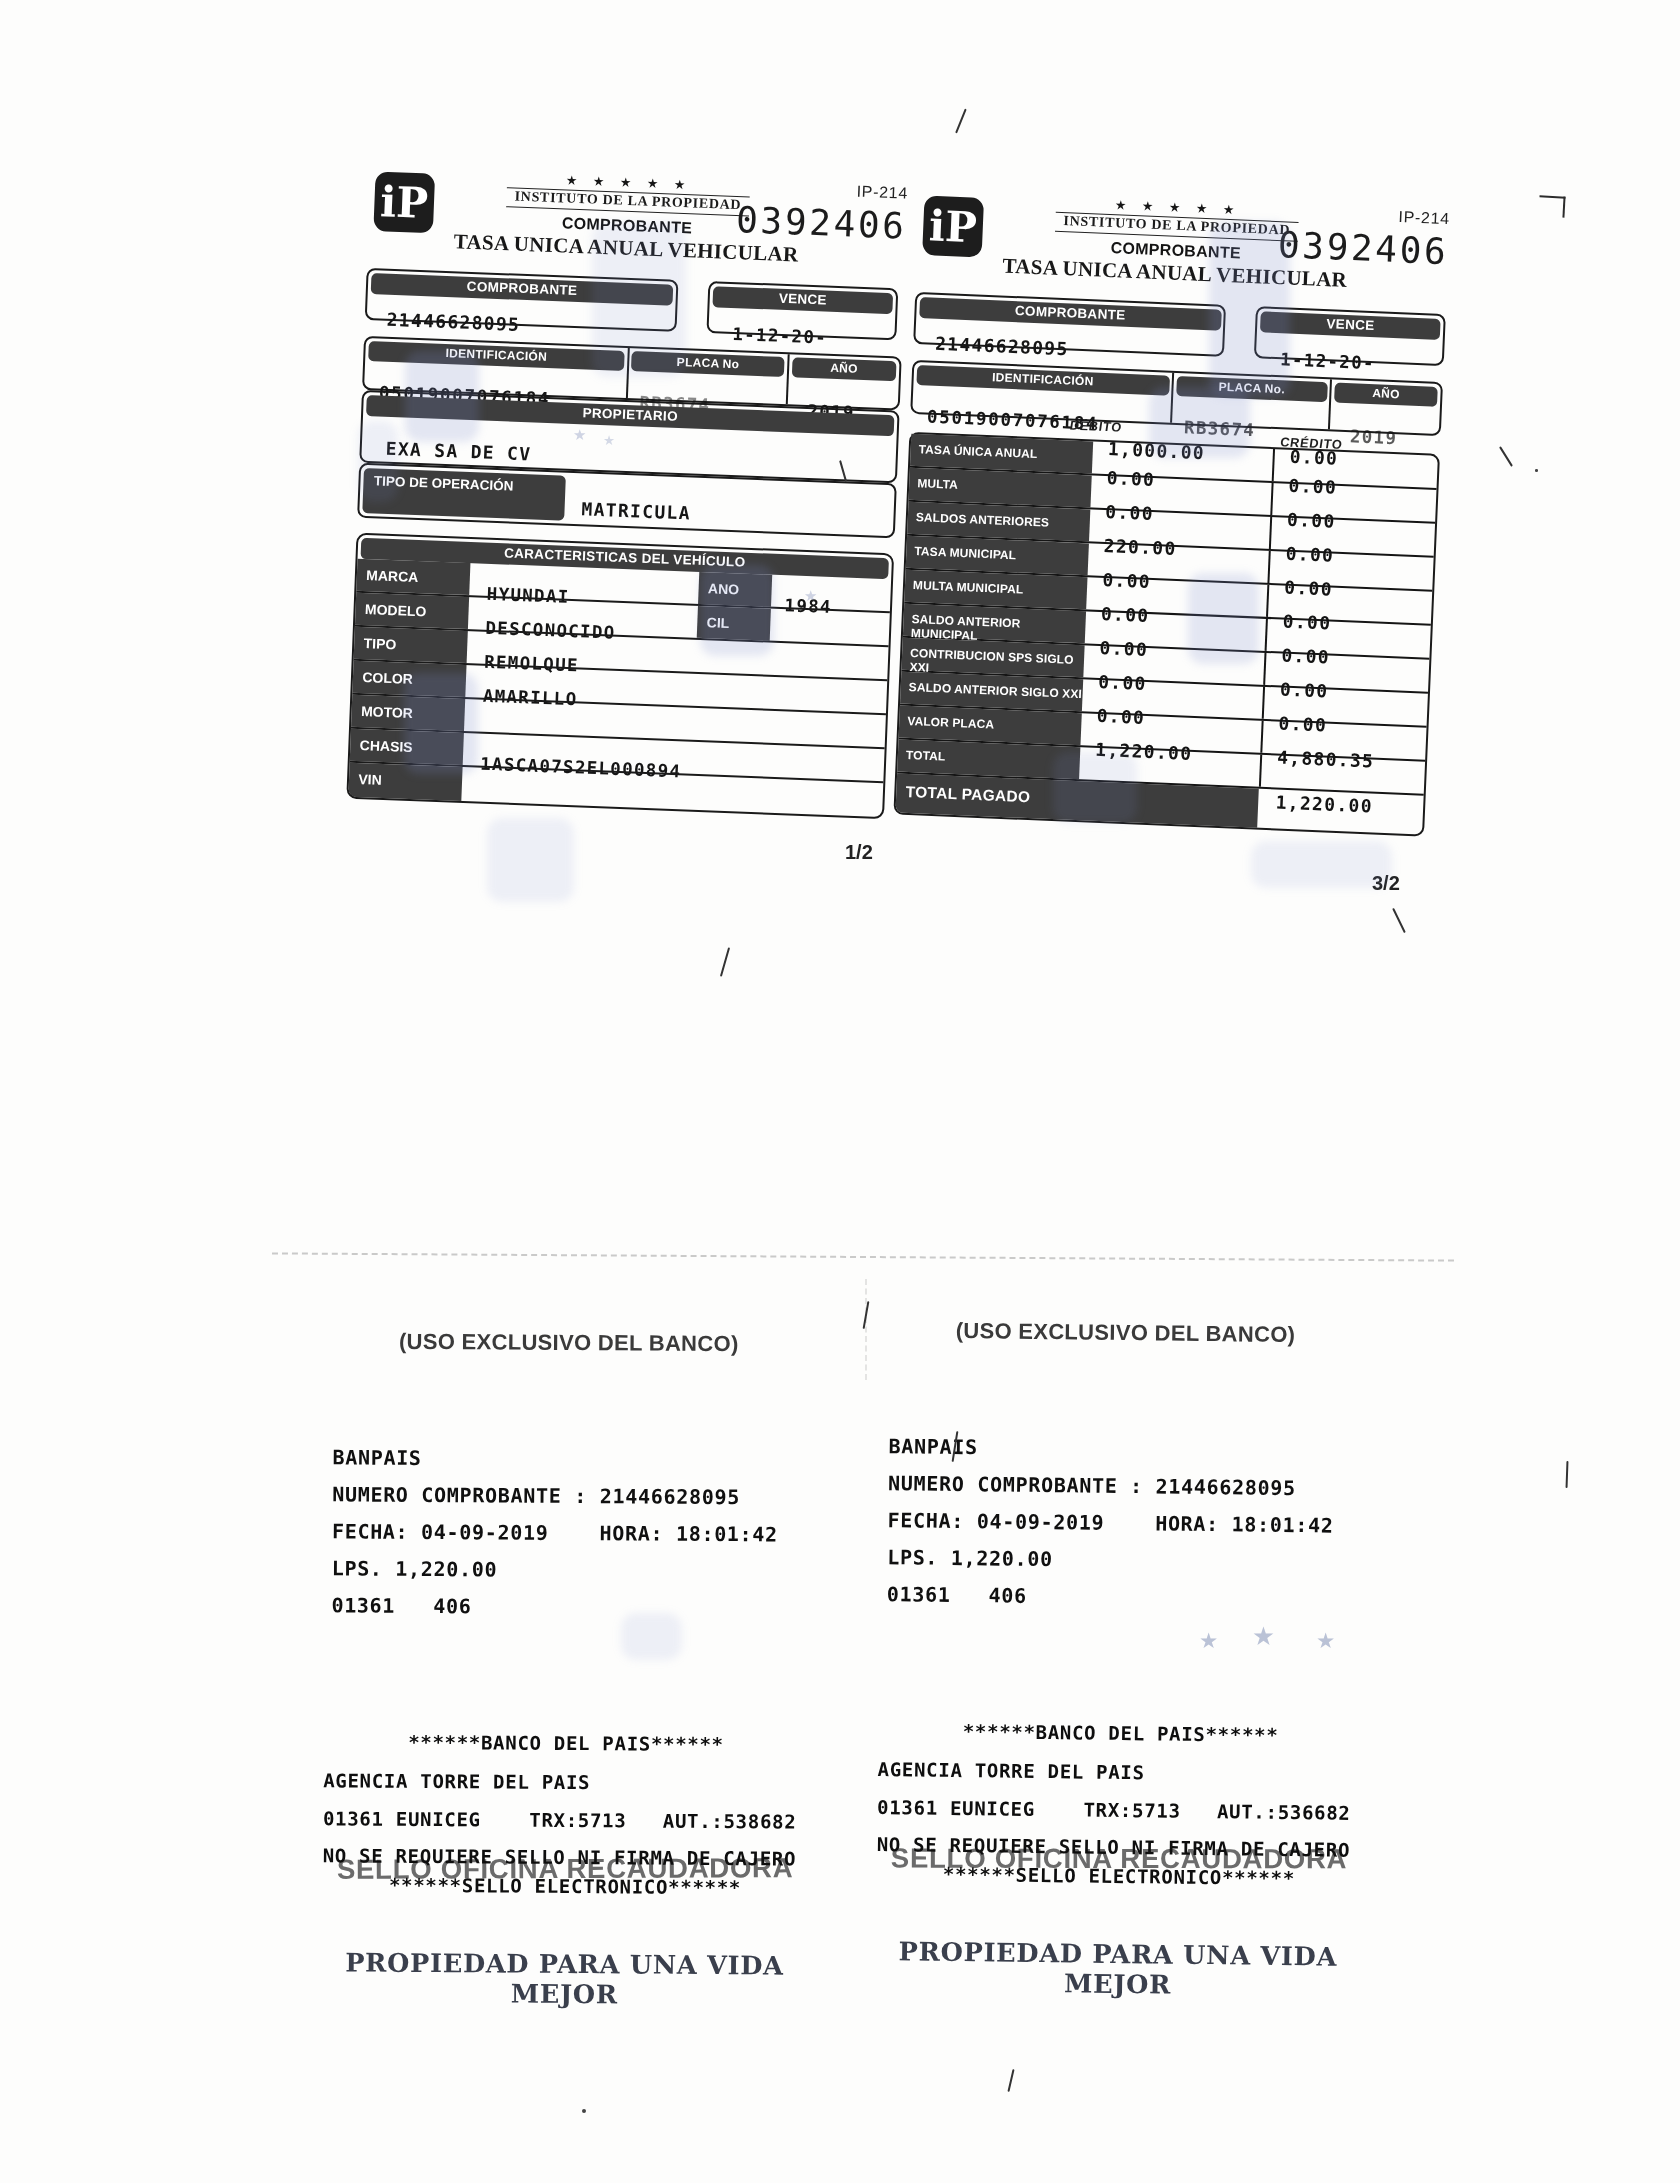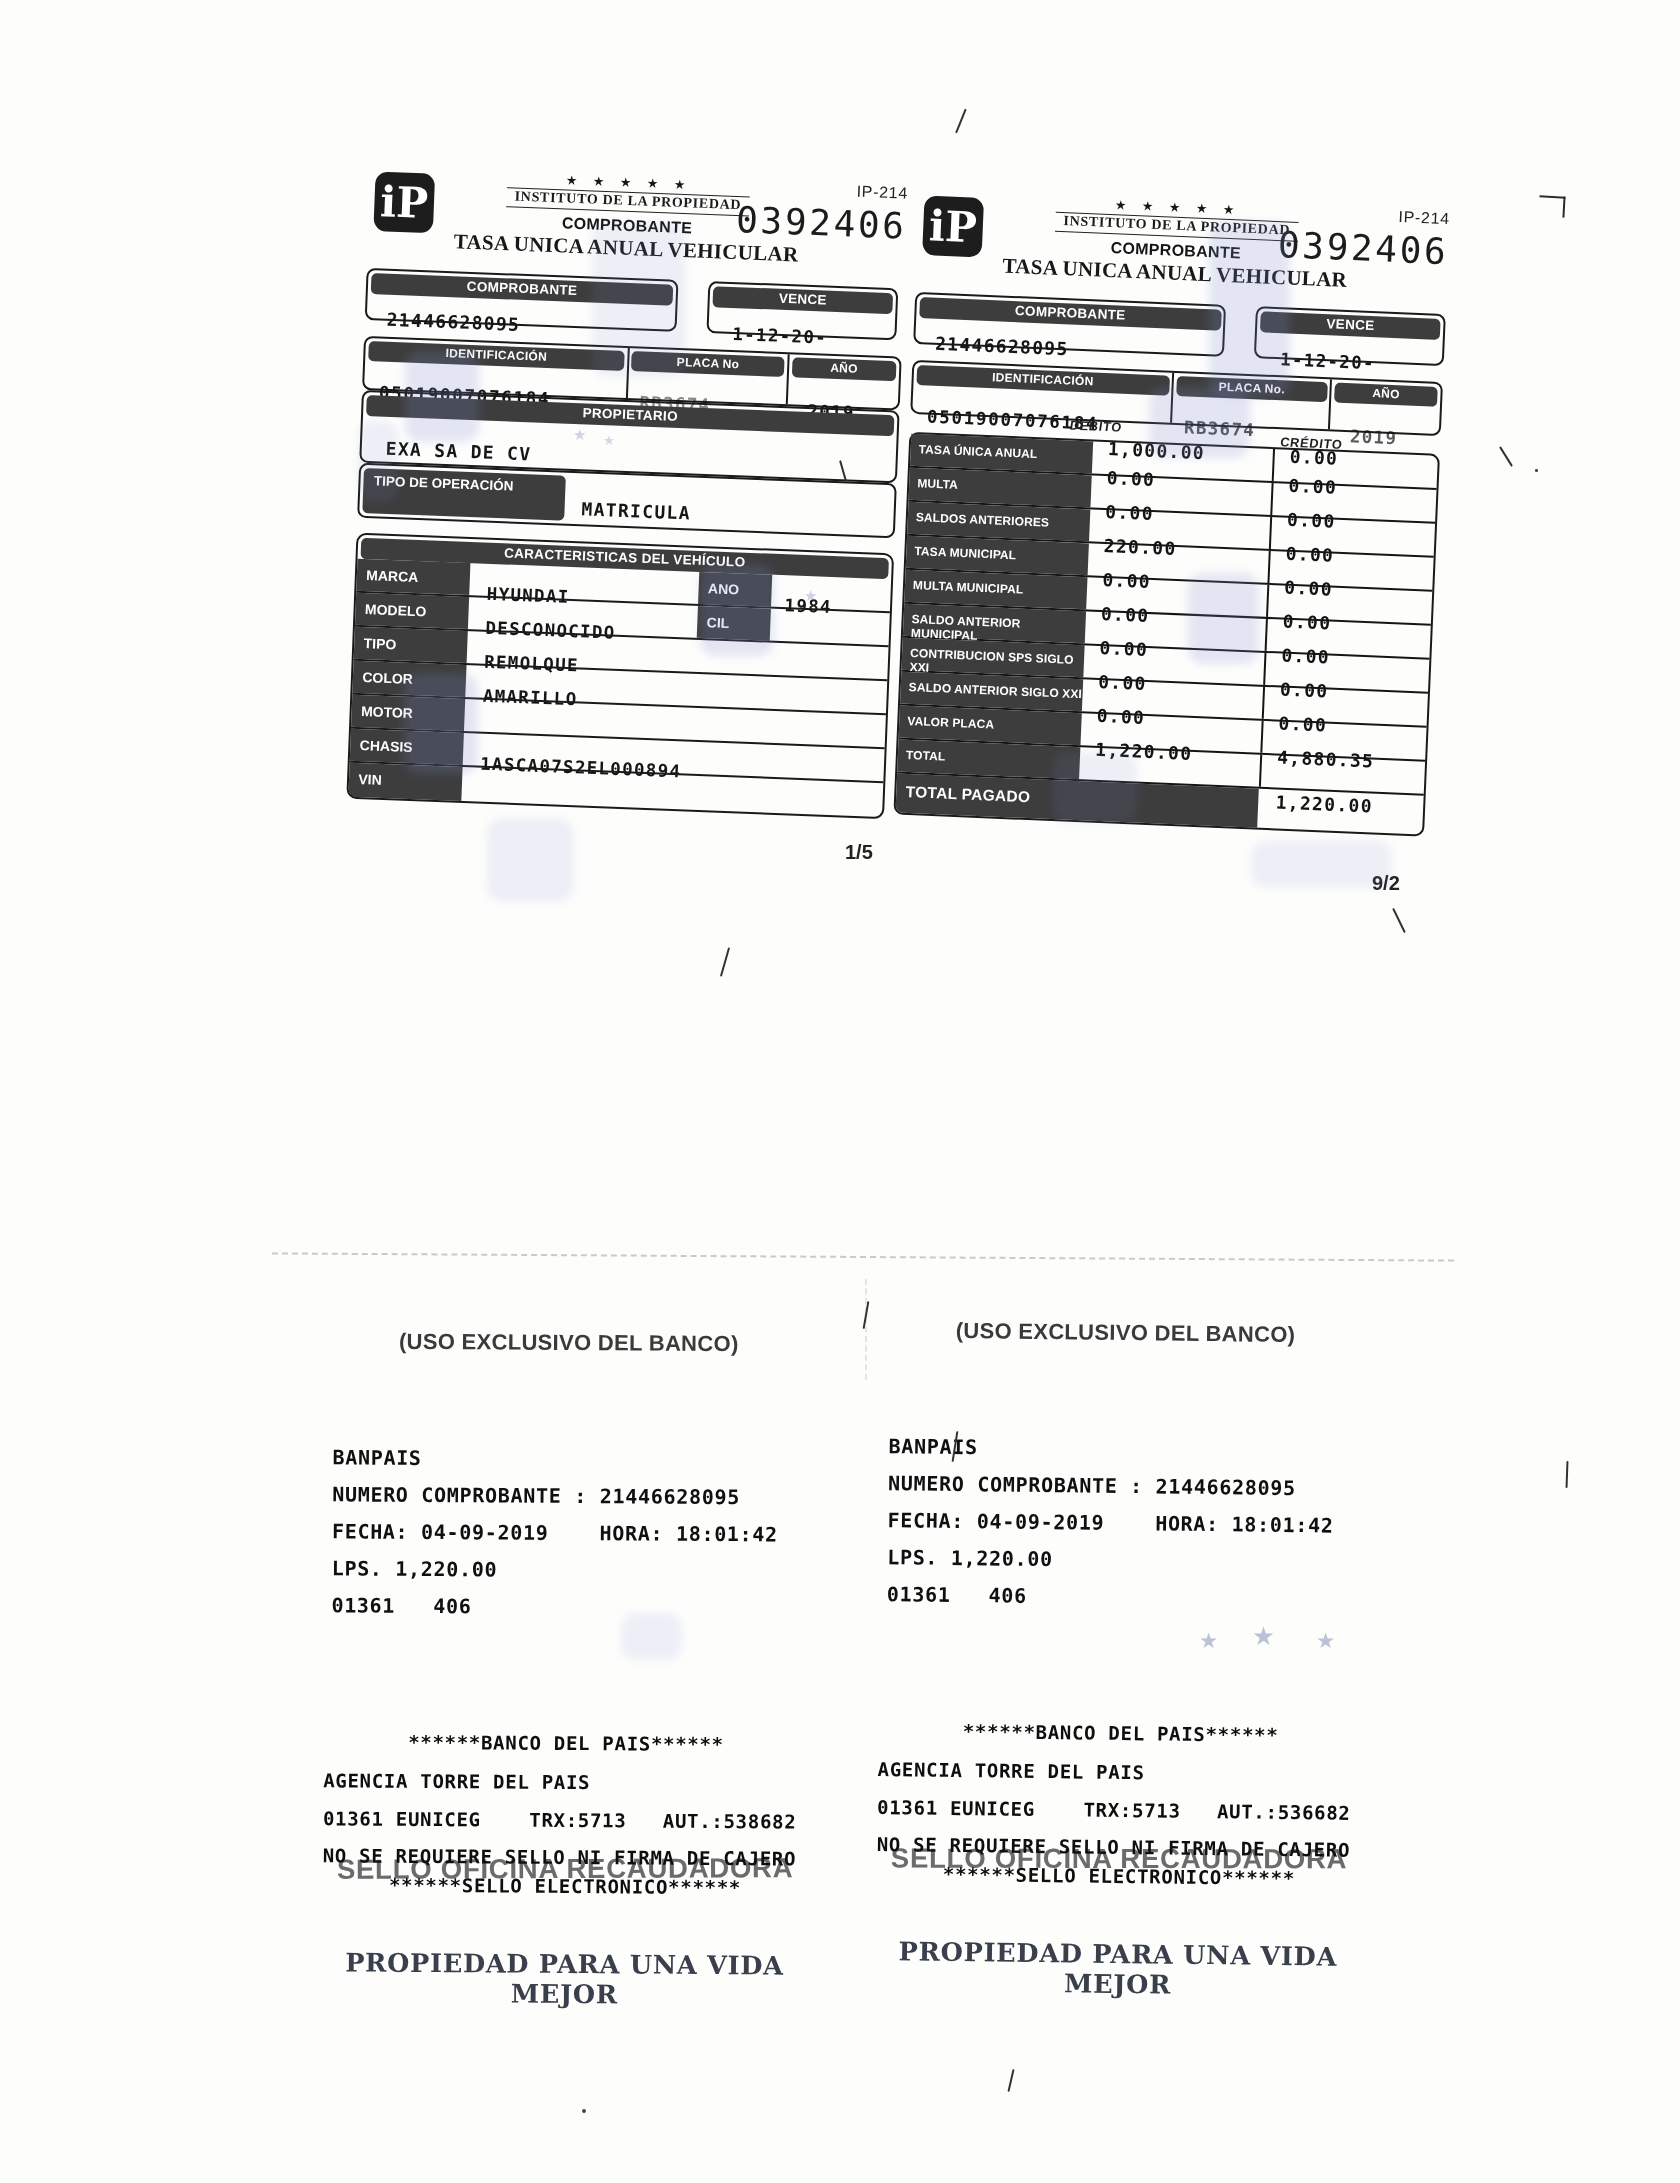--- a/index.html
+++ b/index.html
@@ -381,22 +381,22 @@
       </div>
       <div class="tprow">
         <div class="tplab">TOTAL PAGADO</div>
         <div class="tpval">
           <div class="fval">1,220.00</div>
         </div>
       </div>
     </div>
   </div>
 
-  <div class="page-marker" style="left:845px; top:841px;">1/5</div>
-  <div class="page-marker" style="left:1372px; top:872px;">9/2</div>
+  <div class="page-marker" style="left:845px; top:841px;">1/2</div>
+  <div class="page-marker" style="left:1372px; top:872px;">3/2</div>
 
   <div class="cutline"></div>
   <div class="vcut"></div>
 
   <div class="bank" style="left:316px; top:1330px; transform:rotate(.4deg);">
     <div class="bank-h">(USO EXCLUSIVO DEL BANCO)</div>
     <div class="bank-lines">
       <div class="bline">BANPAIS</div>
       <div class="bline">NUMERO COMPROBANTE : 21446628095</div>
       <div class="bline">FECHA: 04-09-2019    HORA: 18:01:42</div>

